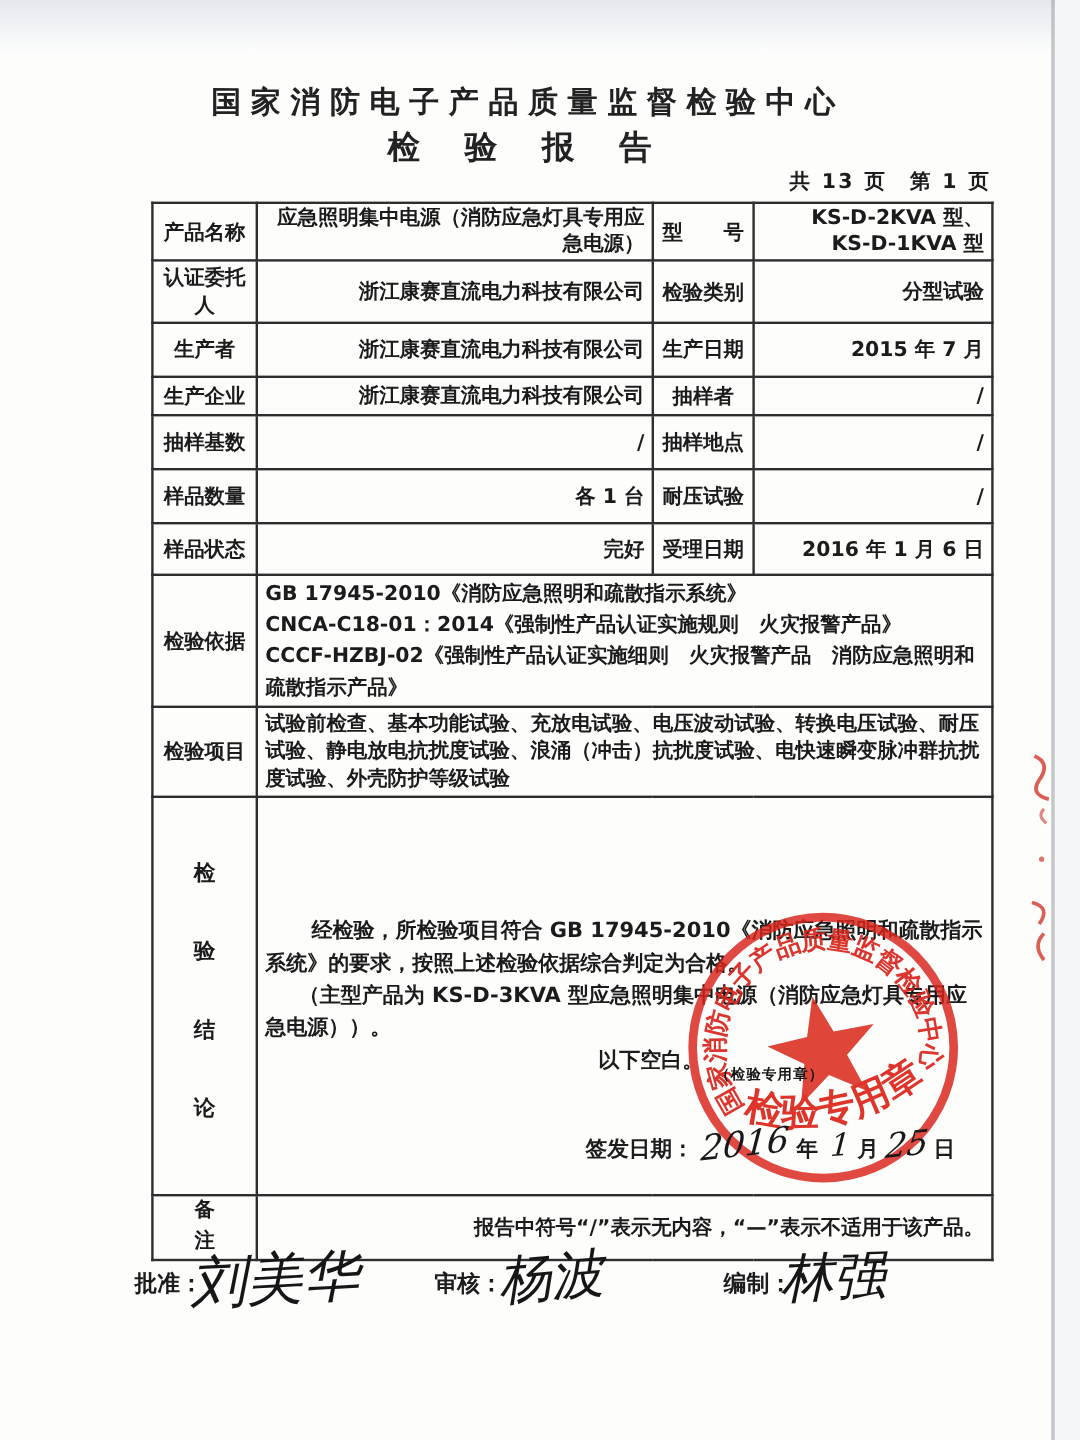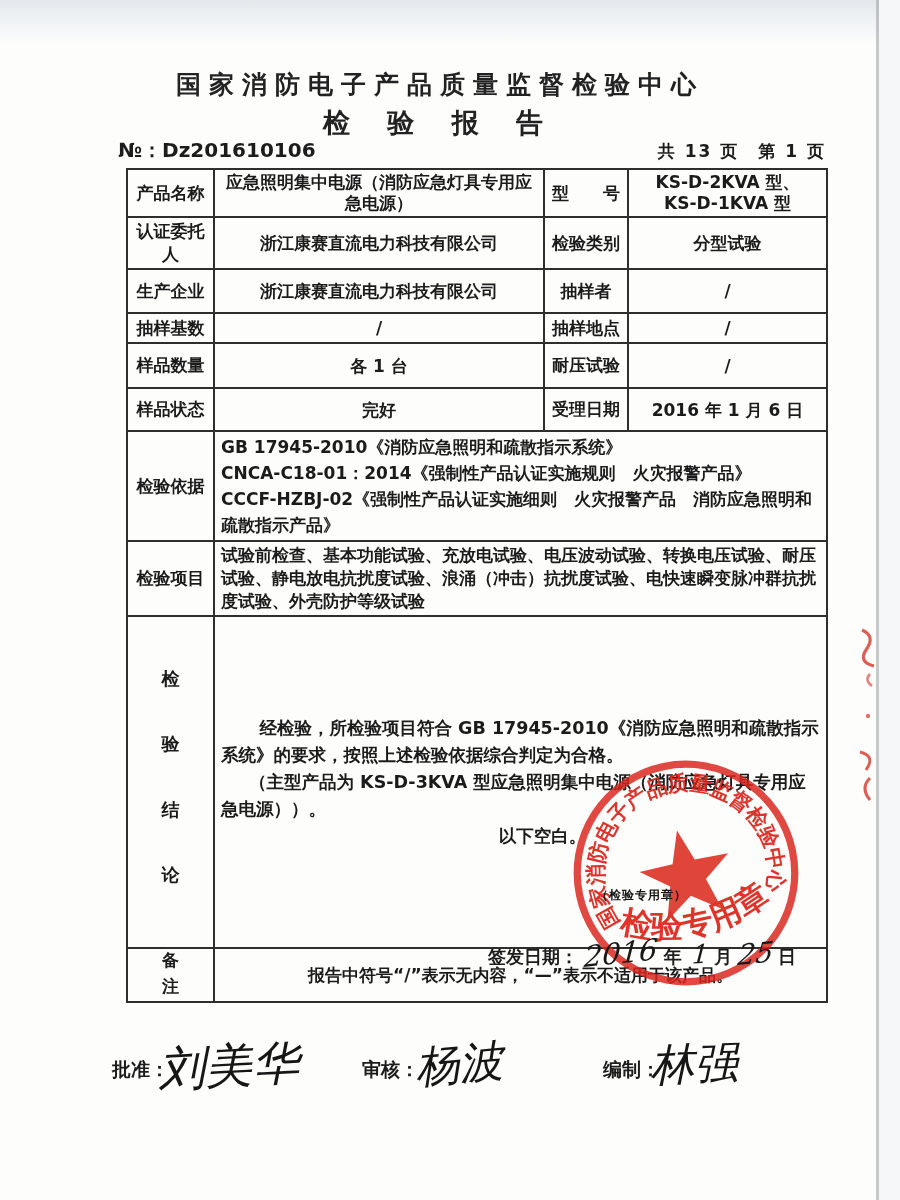--- a/index.html
+++ b/index.html
@@ -38,21 +38,21 @@
     border-collapse:collapse;table-layout:fixed;
     border:2.5px solid #2a2a2a;
   }
   table.rpt td{
     border:2px solid #2e2e2e;
     font-size:17px;font-weight:bold;color:#1b1b1b;
     padding:2px 6px;vertical-align:middle;
     overflow:hidden;
   }
   td.lbl{text-align:center;padding:2px 1px;font-size:16.5px;font-family:Liberation Mono, monospace;}
-  td.val{text-align:center;padding-left:10px;line-height:22px;}
+  td.val{text-align:right;padding-left:10px;line-height:22px;}
   td.twoLine{line-height:21px;}
   td.basis-val{line-height:26px;padding:4px 4px 2px 10px;}
   td.items-val{line-height:23px;padding:3px 4px 2px 10px;margin-left:16px;}
   .vlabel{
     display:flex;flex-direction:column;align-items:center;justify-content:space-between;
     height:220px;margin:48px 0 58px 0;font-size:18px;font-weight:bold;
   }
   .vlabel2{
     display:flex;flex-direction:column;align-items:center;justify-content:center;
     gap:4px;font-size:17px;font-weight:bold;line-height:22px;
@@ -99,21 +99,20 @@
 <body>
 
 <div class="scan-top"></div>
 <div class="scan-edge-strip"></div>
 <div class="scan-edge-line"></div>
 
 <div class="org-title">国家消防电子产品质量监督检验中心</div>
 <div class="report-title">检 验 报 告</div>
 
 <div class="meta-line">
-  <span class="report-no">№：Dz201610106</span>
   <span class="page-info">共 13 页　第 1 页</span>
 </div>
 
 <table class="rpt">
   <colgroup>
       <col style="width:87px">
       <col style="width:330px">
       <col style="width:84px">
       <col style="width:199px">
     </colgroup>
@@ -126,27 +125,33 @@
       <div>KS-D-2KVA 型、</div>
       <div>KS-D-1KVA 型</div>
     </td>
   </tr>
   <tr style="height:45px">
     <td class="lbl">认证委托人</td>
     <td class="val">浙江康赛直流电力科技有限公司</td>
     <td class="lbl">检验类别</td>
     <td class="val">分型试验</td>
   </tr>
-  <tr style="height:44px">
+  <tr style="height:45px">
+    <td class="lbl">生产者</td>
+    <td class="val">浙江康赛直流电力科技有限公司</td>
+    <td class="lbl">生产日期</td>
+    <td class="val">2015 年 7 月</td>
+  </tr>
+  <tr style="height:32px">
     <td class="lbl">生产企业</td>
     <td class="val">浙江康赛直流电力科技有限公司</td>
     <td class="lbl">抽样者</td>
     <td class="val">/</td>
   </tr>
-  <tr style="height:30px">
+  <tr style="height:45px">
     <td class="lbl">抽样基数</td>
     <td class="val">/</td>
     <td class="lbl">抽样地点</td>
     <td class="val">/</td>
   </tr>
   <tr style="height:45px">
     <td class="lbl">样品数量</td>
     <td class="val">各 1 台</td>
     <td class="lbl">耐压试验</td>
     <td class="val">/</td>

